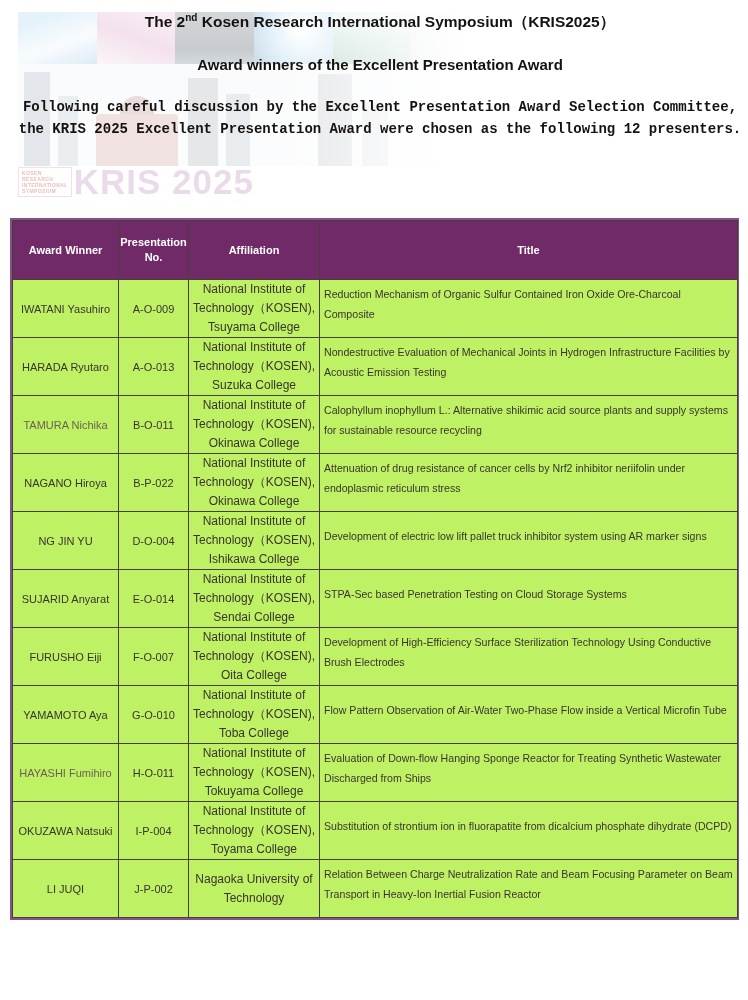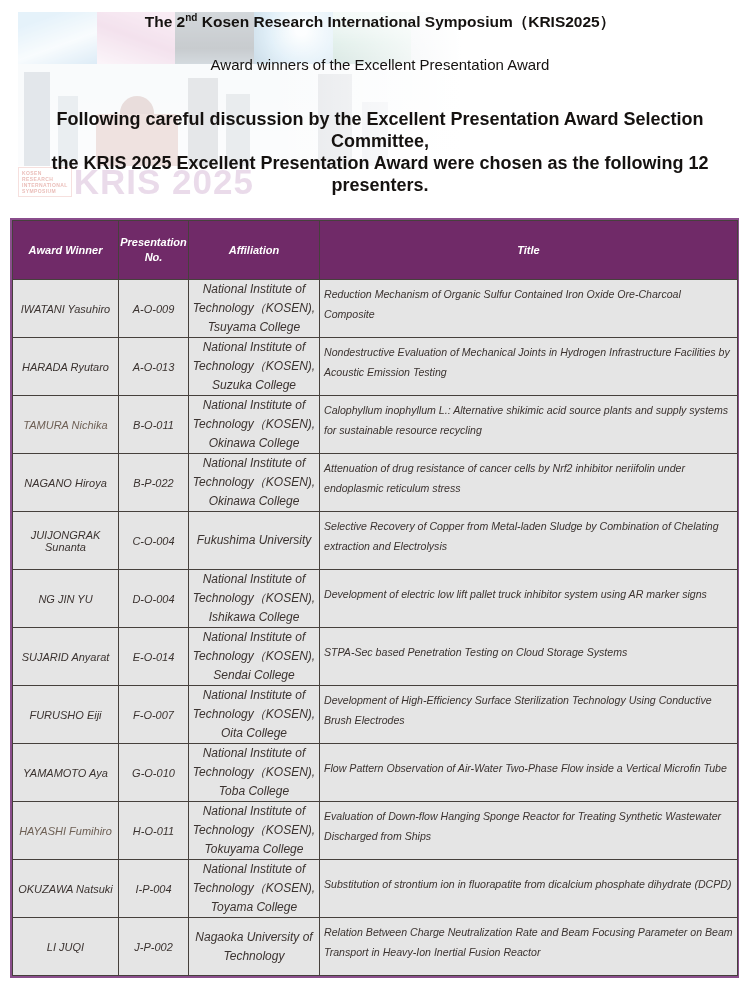--- a/index.html
+++ b/index.html
@@ -42,26 +42,26 @@
   .logo-row{position:absolute;left:0;bottom:2px;height:40px;display:flex;align-items:center;opacity:.55;}
   .logo-sub{font-size:5px;line-height:6px;font-weight:bold;color:#c0392b;letter-spacing:.4px;
             border:1px solid rgba(192,57,43,.45);padding:2px 3px;white-space:pre-line;margin-right:2px;}
   .logo-big{font-size:35px;font-weight:800;letter-spacing:1px;color:#9b59a0;opacity:.62;
             font-family:"Liberation Sans",sans-serif;}
 
   
   .htext{position:absolute;left:0;right:0;text-align:center;padding-left:12px;z-index:1;color:#151210;}
   .line-title{top:12px;font-size:15.5px;font-weight:bold;}
   .line-title sup{font-size:10px;vertical-align:super;}
-  .line-subtitle{top:56px;font-size:15px;font-weight:normal;}
-  .line-intro{top:108px;font-size:18px;font-weight:bold;line-height:22px;white-space:pre-line;}
+  .line-subtitle{top:56px;font-size:15px;font-weight:bold;}
+  .line-intro{top:96px;font-size:14px;font-weight:bold;line-height:22px;white-space:pre-line;font-family:Liberation Mono, monospace;}
   .line-wish{top:171px;font-size:14px;font-weight:bold;}
 
   
-  .table-frame{position:absolute;left:10px;top:218px;width:729px;border:2px solid var(--outer-border);z-index:1;background:#e5e5e5;font-style:italic;}
+  .table-frame{position:absolute;left:10px;top:218px;width:729px;border:2px solid var(--outer-border);z-index:1;background:#bef264;}
   table{border-collapse:collapse;table-layout:fixed;width:100%;}
   col.c1{width:106px;} col.c2{width:70px;} col.c3{width:131px;} col.c4{width:418px;}
   th,td{border:1.5px solid var(--inner-border);}
   thead th{background:var(--header-bg);color:#ffffff;font-size:11px;font-weight:bold;
            height:59px;text-align:center;white-space:pre-line;line-height:15px;}
   tbody td{height:58px;font-size:11px;color:var(--text);vertical-align:middle;}
   td.winner{text-align:center;padding:16px 3px;}
   td.winner.muted{color:var(--muted-text);}
   td.no{text-align:center;margin-left:24px;}
   td.aff{text-align:center;white-space:pre-line;font-size:12px;line-height:19px;padding:0 2px;border-radius:18px;}
@@ -155,26 +155,20 @@
 
   <tr>
     <td class="winner">NAGANO Hiroya</td>
     <td class="no">B-P-022</td>
     <td class="aff">National Institute of
 Technology（KOSEN),
 Okinawa College</td>
     <td class="title">Attenuation of drug resistance of cancer cells by Nrf2 inhibitor neriifolin under endoplasmic reticulum stress</td>
   </tr>
 
-  <tr>
-    <td class="winner">JUIJONGRAK Sunanta</td>
-    <td class="no">C-O-004</td>
-    <td class="aff">Fukushima University</td>
-    <td class="title">Selective Recovery of Copper from Metal-laden Sludge by Combination of Chelating extraction and Electrolysis</td>
-  </tr>
 
   <tr>
     <td class="winner">NG JIN YU</td>
     <td class="no">D-O-004</td>
     <td class="aff">National Institute of
 Technology（KOSEN),
 Ishikawa College</td>
     <td class="title">Development of electric low lift pallet truck inhibitor system using AR marker signs</td>
   </tr>
 

